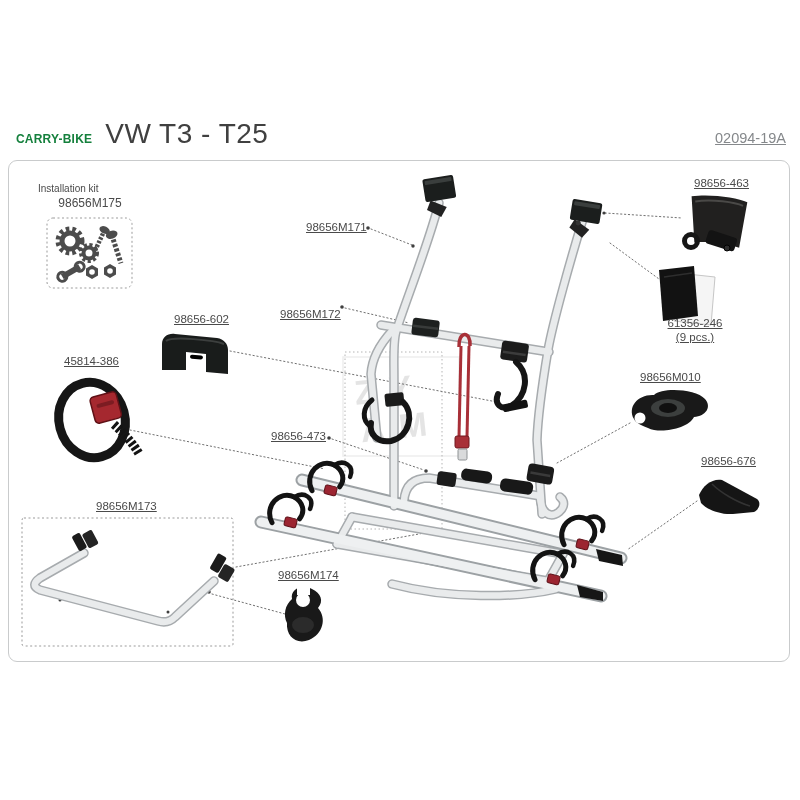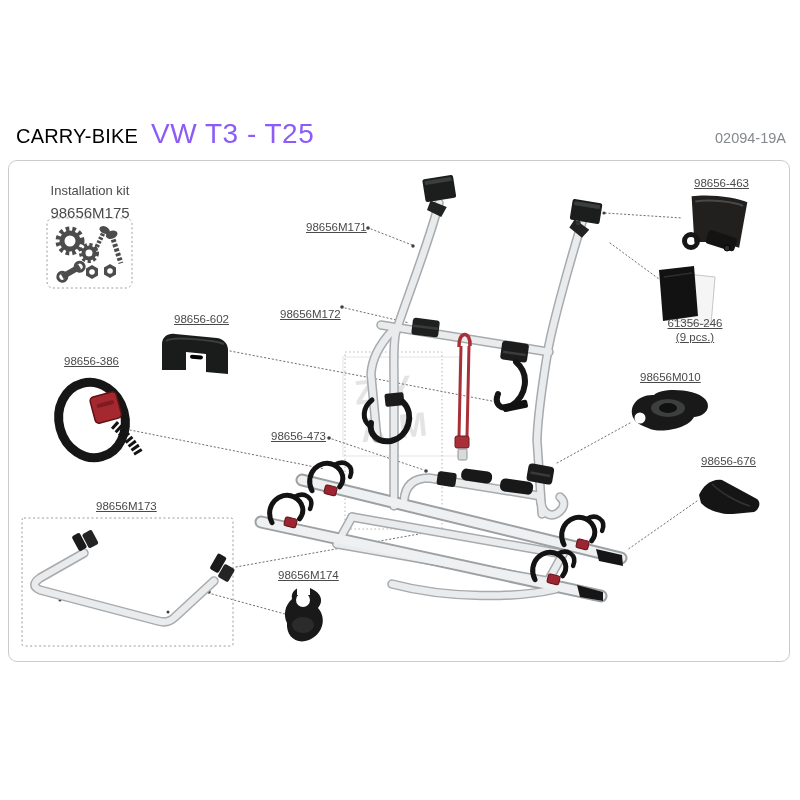--- a/index.html
+++ b/index.html
@@ -1,50 +1,50 @@
 <!DOCTYPE html>
 <html><head>
 <meta charset="utf-8">
 <style>
   html,body{margin:0;padding:0;background:#ffffff;}
   .page{position:relative;width:800px;height:800px;background:#ffffff;overflow:hidden;
         font-family:"Liberation Sans",sans-serif;}
   .header{position:absolute;left:16px;top:118px;width:770px;display:flex;align-items:baseline;}
-  .brand{color:#000000;font-weight:normal;font-size:20px;letter-spacing:.2px;}
-  .model{color:#8b5cf6;font-size:28px;font-weight:400;margin-left:13px;letter-spacing:.5px;}
-  .doc{margin-left:auto;color:#85888b;font-size:14.5px;}
+  .brand{color:#15803d;font-weight:bold;font-size:12px;letter-spacing:.2px;}
+  .model{color:#404040;font-size:28px;font-weight:400;margin-left:13px;letter-spacing:.5px;}
+  .doc{margin-left:auto;color:#85888b;font-size:14.5px;text-decoration:underline;}
   .diagram-box{position:absolute;left:8px;top:160px;width:780px;height:500px;
                border:1.5px solid #c9cbcc;border-radius:9px;background:#fff;}
   .dsvg{position:absolute;left:8px;top:160px;}
   .lbl{position:absolute;font-size:11.5px;color:#4a4a4a;white-space:nowrap;z-index:5;text-decoration:underline;}
   .lbl.center{text-align:center;white-space:normal;}
-  .kit-t{position:absolute;left:38px;top:183px;width:104px;text-align:center;
-         font-size:13px;color:#4a4a4a;z-index:5;}
-  .kit-n{position:absolute;left:38px;top:204px;width:104px;text-align:center;
-         font-size:15px;color:#4a4a4a;z-index:5;}
+  .kit-t{position:absolute;left:38px;top:183px;width:104px;
+         font-size:10px;color:#4a4a4a;z-index:5;}
+  .kit-n{position:absolute;left:38px;top:196px;width:104px;text-align:center;
+         font-size:12px;color:#4a4a4a;z-index:5;}
 </style>
 </head>
 <body>
 
 <div class="page">
 
   <div class="header">
     <span class="brand">CARRY-BIKE</span>
     <span class="model">VW T3 - T25</span>
     <span class="doc">02094-19A</span>
   </div>
 
   <div class="diagram-box"></div>
 
   <div class="kit-t">Installation kit</div>
   <div class="kit-n">98656M175</div>
   <div class="lbl" style="left:306px;top:221px">98656M171</div>
   <div class="lbl" style="left:280px;top:308px">98656M172</div>
   <div class="lbl" style="left:174px;top:313px">98656-602</div>
-  <div class="lbl" style="left:64px;top:355px">98656-386</div>
+  <div class="lbl" style="left:64px;top:355px">45814-386</div>
   <div class="lbl" style="left:271px;top:430px">98656-473</div>
   <div class="lbl" style="left:96px;top:500px">98656M173</div>
   <div class="lbl" style="left:278px;top:569px">98656M174</div>
   <div class="lbl" style="left:694px;top:177px">98656-463</div>
   <div class="lbl center" style="left:636px;top:317px;width:118px">61356-246</div>
   <div class="lbl center" style="left:636px;top:331px;width:118px">(9 pcs.)</div>
   <div class="lbl" style="left:640px;top:371px">98656M010</div>
   <div class="lbl" style="left:701px;top:455px">98656-676</div>
 
   <svg class="dsvg" width="783" height="502" viewBox="8 160 783 502" xmlns="http://www.w3.org/2000/svg">

